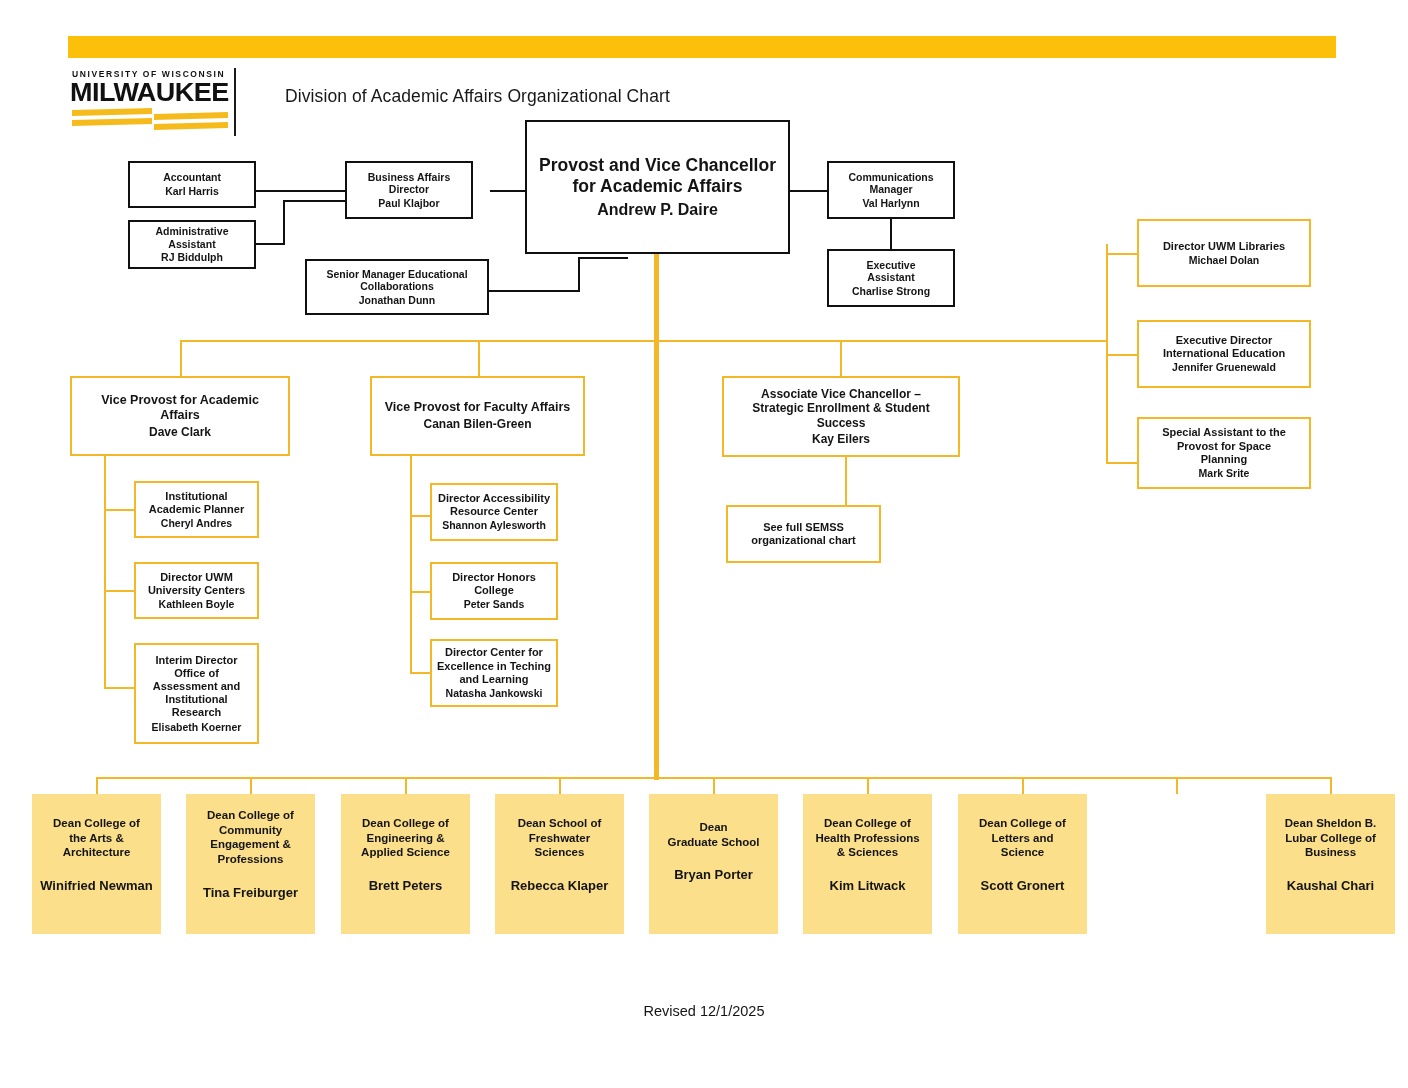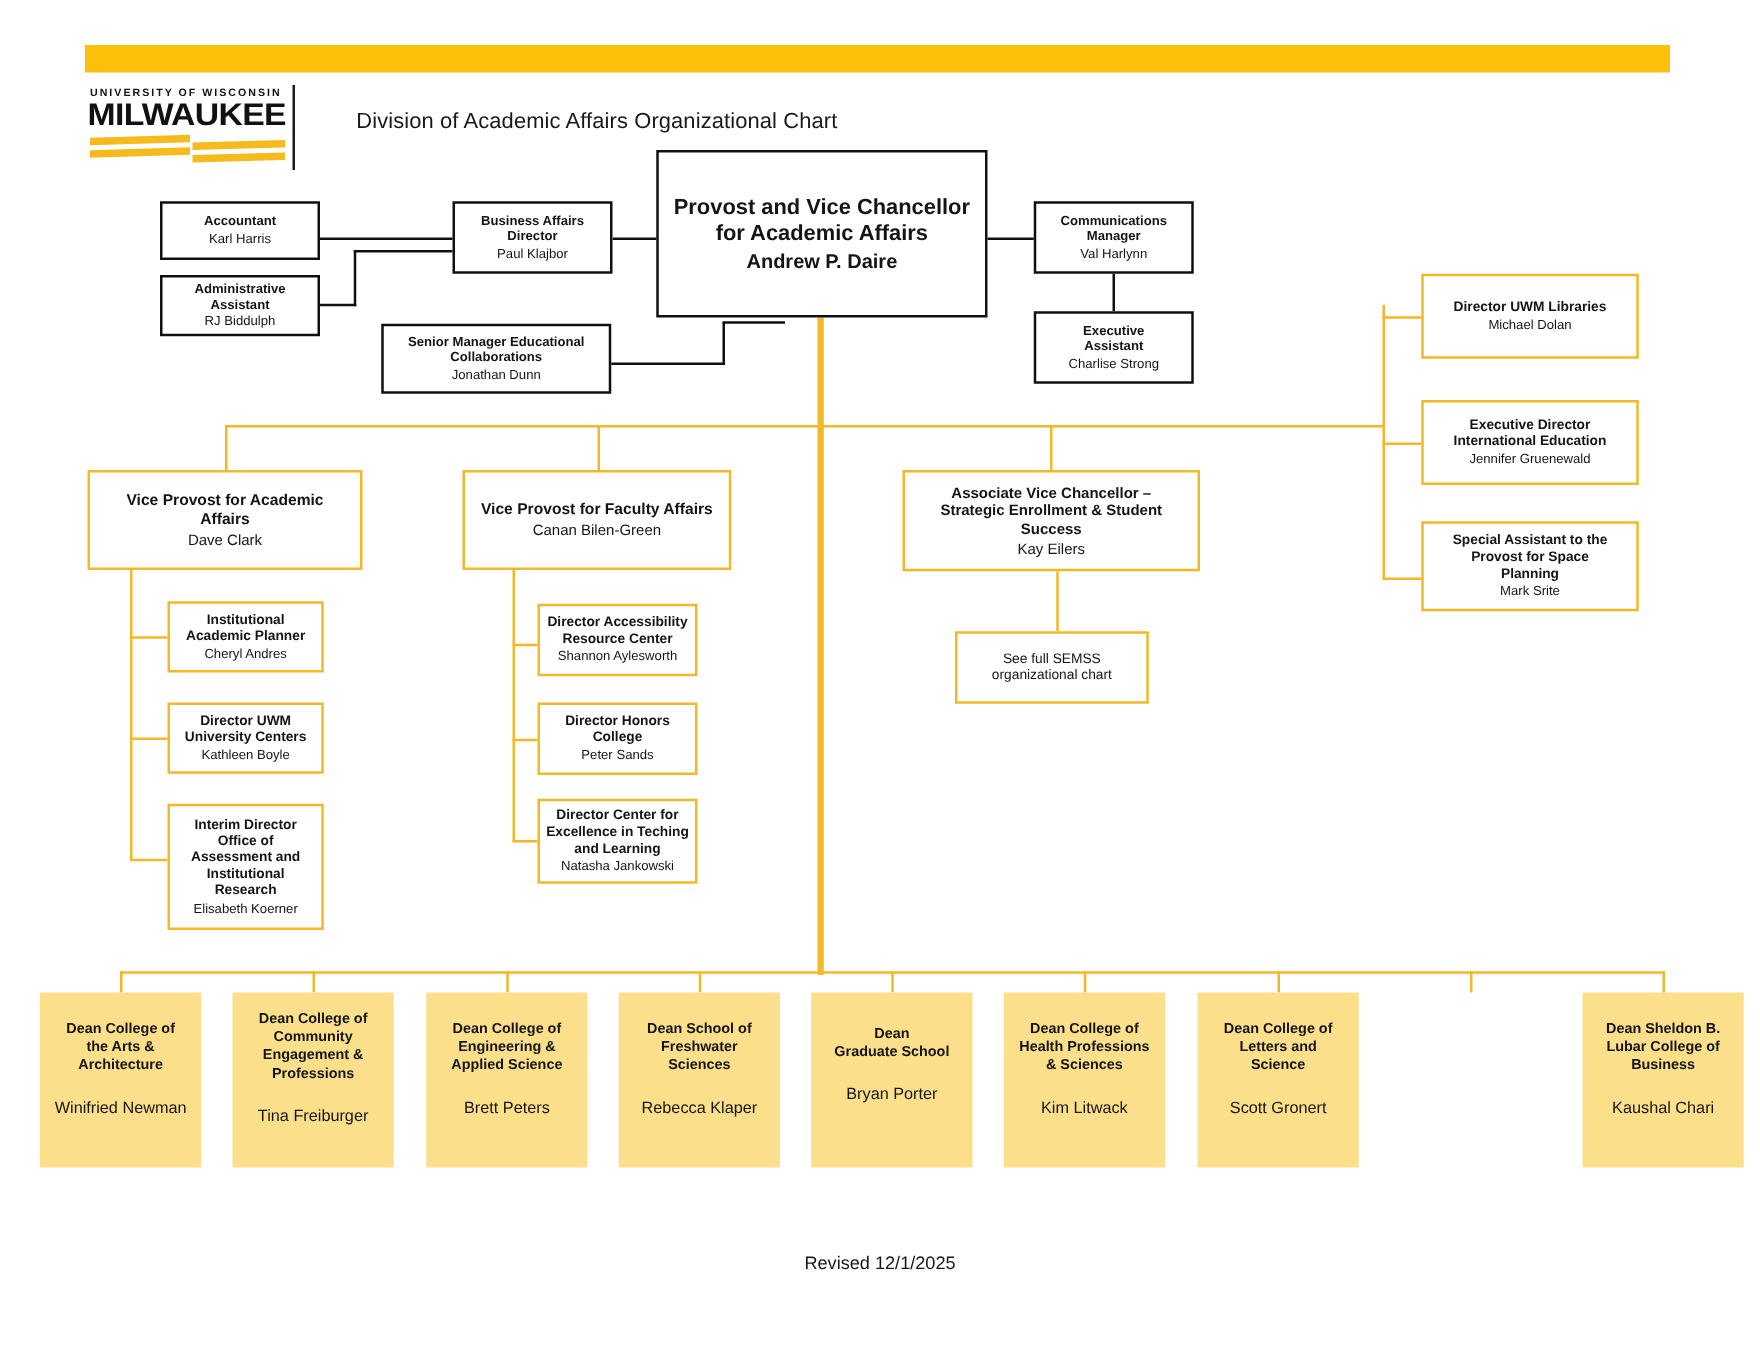--- a/index.html
+++ b/index.html
@@ -99,21 +99,21 @@
     justify-content: center;
     text-align: center;
     background: #ffffff;
     z-index: 5;
   }
   .node .title {
     font-weight: 700;
     line-height: 1.2;
   }
   .node .person {
-    font-weight: 400;
+    font-weight: 700;
     line-height: 1.2;
   }
 
   
   .node.black { border: 2px solid #101010; }
   .node.black .title { font-size: 10.5px; }
   .node.black .person { font-size: 10.5px; margin-top: 1px; }
 
   
   .node.provost { border: 2.5px solid #101010; }
@@ -247,21 +247,21 @@
   </div>
 
   <div class="node black" style="left:128px; top:220px; width:128px; height:49px;">
     <div class="title">
       <span>Administrative</span><br>
       <span>Assistant</span>
     </div>
     <div class="person">RJ Biddulph</div>
   </div>
 
-  <div class="node black" style="left:362px; top:161px; width:128px; height:58px;">
+  <div class="node black" style="left:345px; top:161px; width:128px; height:58px;">
     <div class="title">
       <span>Business Affairs</span><br>
       <span>Director</span>
     </div>
     <div class="person">Paul Klajbor</div>
   </div>
 
   <div class="node black" style="left:305px; top:259px; width:184px; height:56px;">
     <div class="title">
       <span>Senior Manager Educational</span><br>
@@ -375,21 +375,21 @@
 
   <div class="node gold vp" style="left:722px; top:376px; width:238px; height:81px;">
     <div class="title" style="font-size:12px;">
       <span>Associate Vice Chancellor –</span><br>
       <span>Strategic Enrollment &amp; Student</span><br>
       <span>Success</span>
     </div>
     <div class="person">Kay Eilers</div>
   </div>
 
-  <div class="node gold plain" style="left:764px; top:505px; width:155px; height:58px;">
+  <div class="node gold plain" style="left:726px; top:505px; width:155px; height:58px;">
     <div class="person">See full SEMSS</div>
     <div class="person">organizational chart</div>
   </div>
 
   <div class="node dean" style="left:32px; top:794px; width:129px; height:140px;">
     <div class="title">
       <span>Dean College of</span><br>
       <span>the Arts &amp;</span><br>
       <span>Architecture</span>
     </div>

